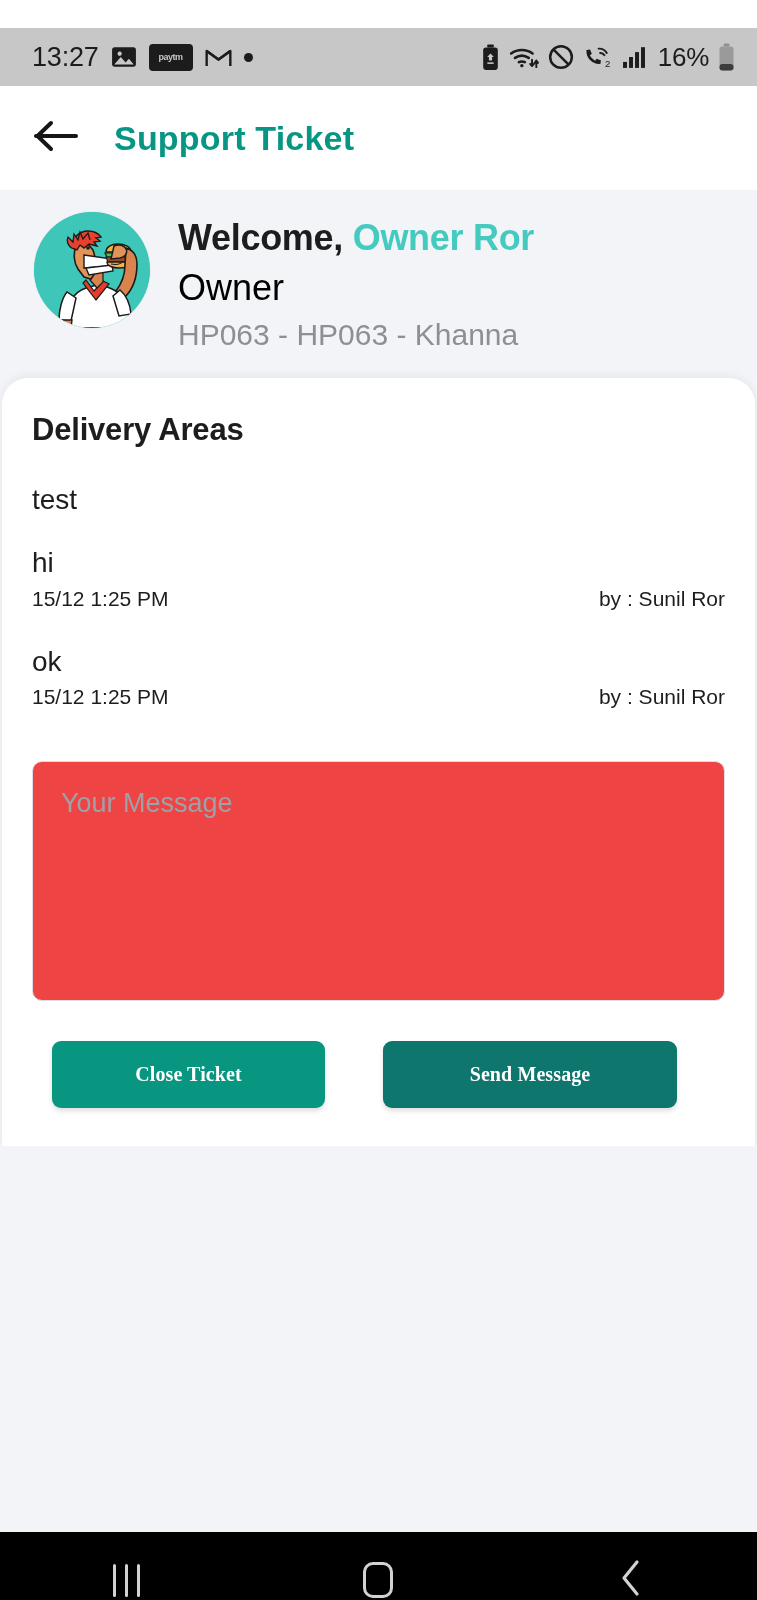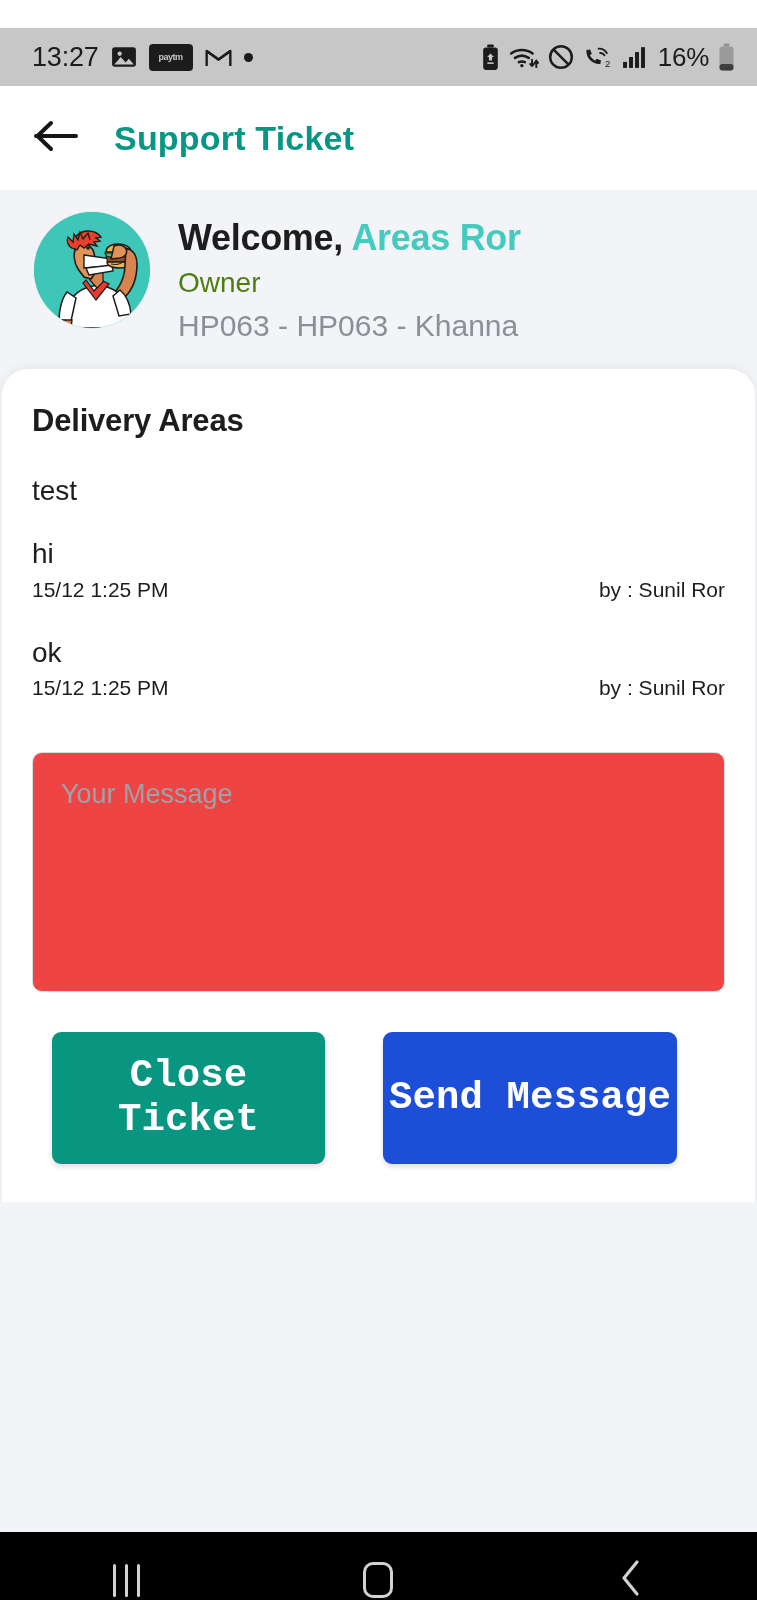--- a/index.html
+++ b/index.html
@@ -104,22 +104,22 @@
   .welcome-text { padding-top: 6px; }
   .welcome-line {
     font-size: 36px;
     font-weight: bold;
     color: #1d1d1d;
     letter-spacing: -0.3px;
     line-height: 1.12;
   }
   .welcome-line .accent { color: #45cabf; }
   .welcome-role {
-    font-size: 28px;
-    color: #4d7c0f;
+    font-size: 36px;
+    color: #000000;
     margin-top: 9px;
     line-height: 1.15;
   }
   .welcome-store {
     font-size: 30px;
     color: #8d8f96;
     margin-top: 9px;
     line-height: 1.15;
   }
 
@@ -185,34 +185,34 @@
   .btn-row {
     display: flex;
     gap: 58px;
     margin-top: 36px;
     padding: 0 20px 38px 20px;
   }
   .btn {
     border: none;
     border-radius: 9px;
     color: #ffffff;
-    font-size: 39px;
+    font-size: 20px;
     font-weight: bold;
-    font-family: Liberation Mono, monospace;
+    font-family: Liberation Serif, serif;
     padding: 22px 0;
     cursor: pointer;
     letter-spacing: 0.1px;
   }
   .btn-close {
     background: #089681;
     width: 273px;
     box-shadow: 0 3px 5px rgba(0,0,0,0.13);
   }
   .btn-send {
-    background: #1d4ed8;
+    background: #0f766e;
     width: 294px;
     box-shadow: 0 3px 5px rgba(0,0,0,0.13);
   }
 
   
   .page-filler { flex: 1 1 auto; background: #f3f4f8; }
 
   .nav-bar {
     height: 96px;
     background: #000000;
@@ -360,21 +360,21 @@
           <path d="M77 52c5 1 10 0 12-3" fill="none" stroke="#1b1b1b" stroke-width="1.2"></path>
 
           <path d="M86 78c6 5 10 14 11 24l-12 2-6-20z" fill="#ffffff" stroke="#1b1b1b" stroke-width="1.5"></path>
 
           <path d="M33 80c-5 6-8 18-8 28l12 1 5-23z" fill="#ffffff" stroke="#1b1b1b" stroke-width="1.5"></path>
           <path d="M27 108c-2 4-2 6-2 8h12l1-8z" fill="#d9834f" stroke="#1b1b1b" stroke-width="1.4"></path>
         </svg>
       </span>
     </div>
     <div class="welcome-text">
-      <div class="welcome-line"><span>Welcome, </span><span class="accent">Areas Ror</span></div>
+      <div class="welcome-line"><span>Welcome, </span><span class="accent">Owner Ror</span></div>
       <div class="welcome-role">Owner</div>
       <div class="welcome-store">HP063 - HP063 - Khanna</div>
     </div>
   </div>
 
   <div class="card">
     <div class="card-title">Delivery Areas</div>
     <div class="ticket-subject">test</div>
 
     <div class="msg-list">

